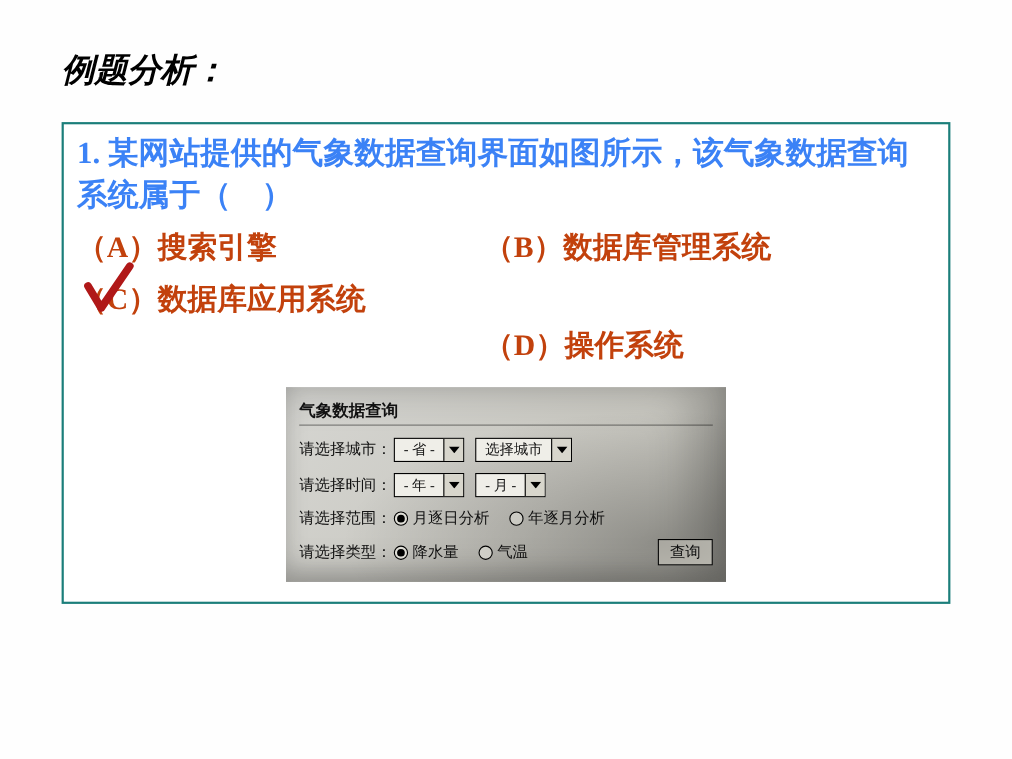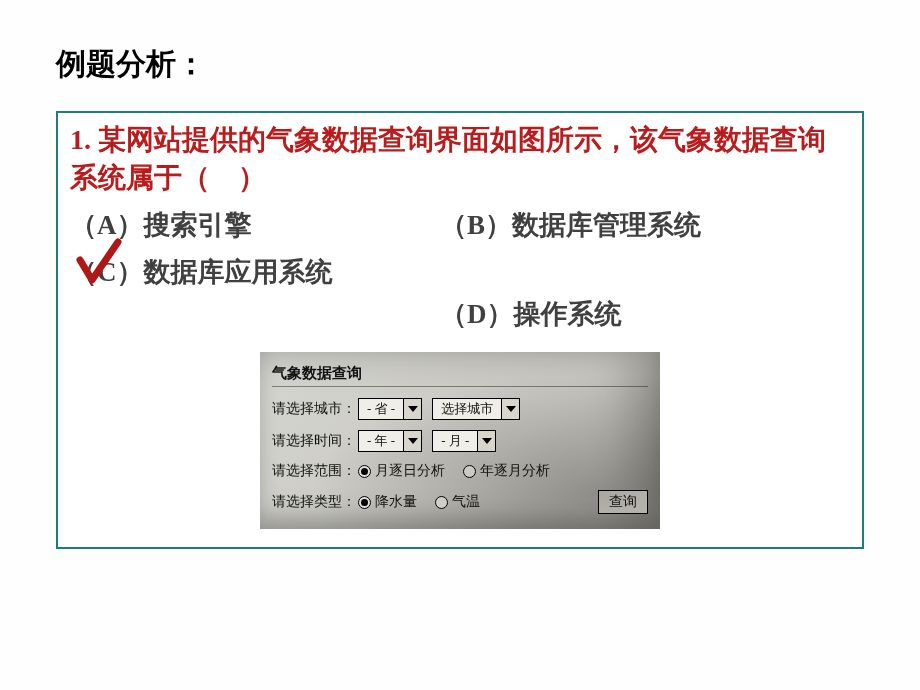--- a/index.html
+++ b/index.html
@@ -13,44 +13,45 @@
     .slide {
       width: 100%;
       height: 100%;
       padding: 44px 56px;
     }
     .title {
       font-size: 30px;
       font-weight: bold;
       color: #000;
       margin-bottom: 26px;
+      font-style: italic;
     }
     .question-box {
       border: 2px solid #1b7e7a;
       background: #fff;
       padding: 8px 6px 18px 6px;
       position: relative;
     }
     .question-text {
       font-size: 28px;
       font-weight: bold;
       line-height: 1.35;
-      color: #b91c1c;
+      color: #3b82f6;
       margin-bottom: 8px;
       padding: 0 6px;
     }
     .options-row {
       display: flex;
       padding: 0 6px;
       margin-top: 4px;
     }
     .option {
       font-size: 27px;
       font-weight: bold;
-      color: #404040;
+      color: #c2410c;
       position: relative;
       line-height: 1.55;
     }
     .opt-a { flex: 0 0 370px; }
     .opt-b { flex: 1; font-family: Liberation Serif, serif; }
     .opt-c { flex: 0 0 370px; }
     .opt-d { flex: 1; margin-top: 42px; }
     .check-mark {
       position: absolute;
       left: 74px;

